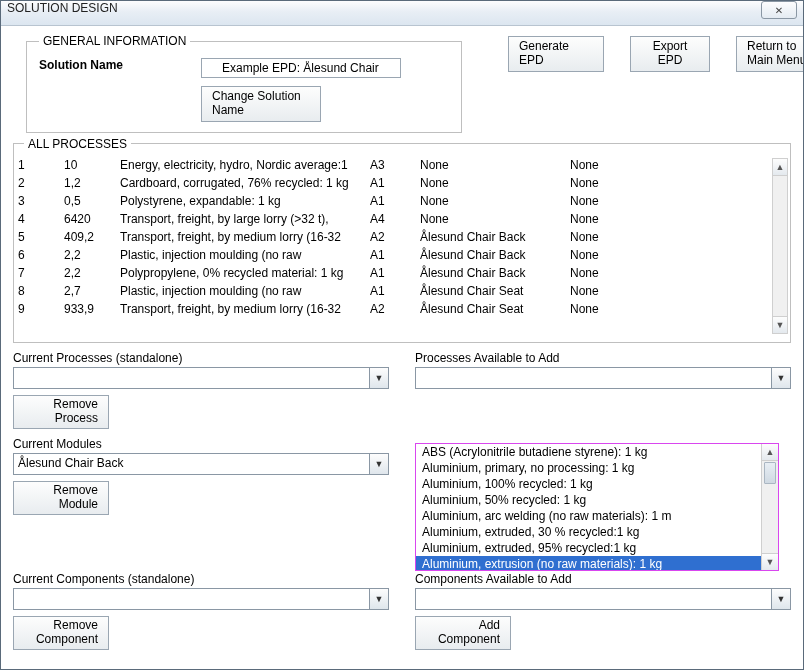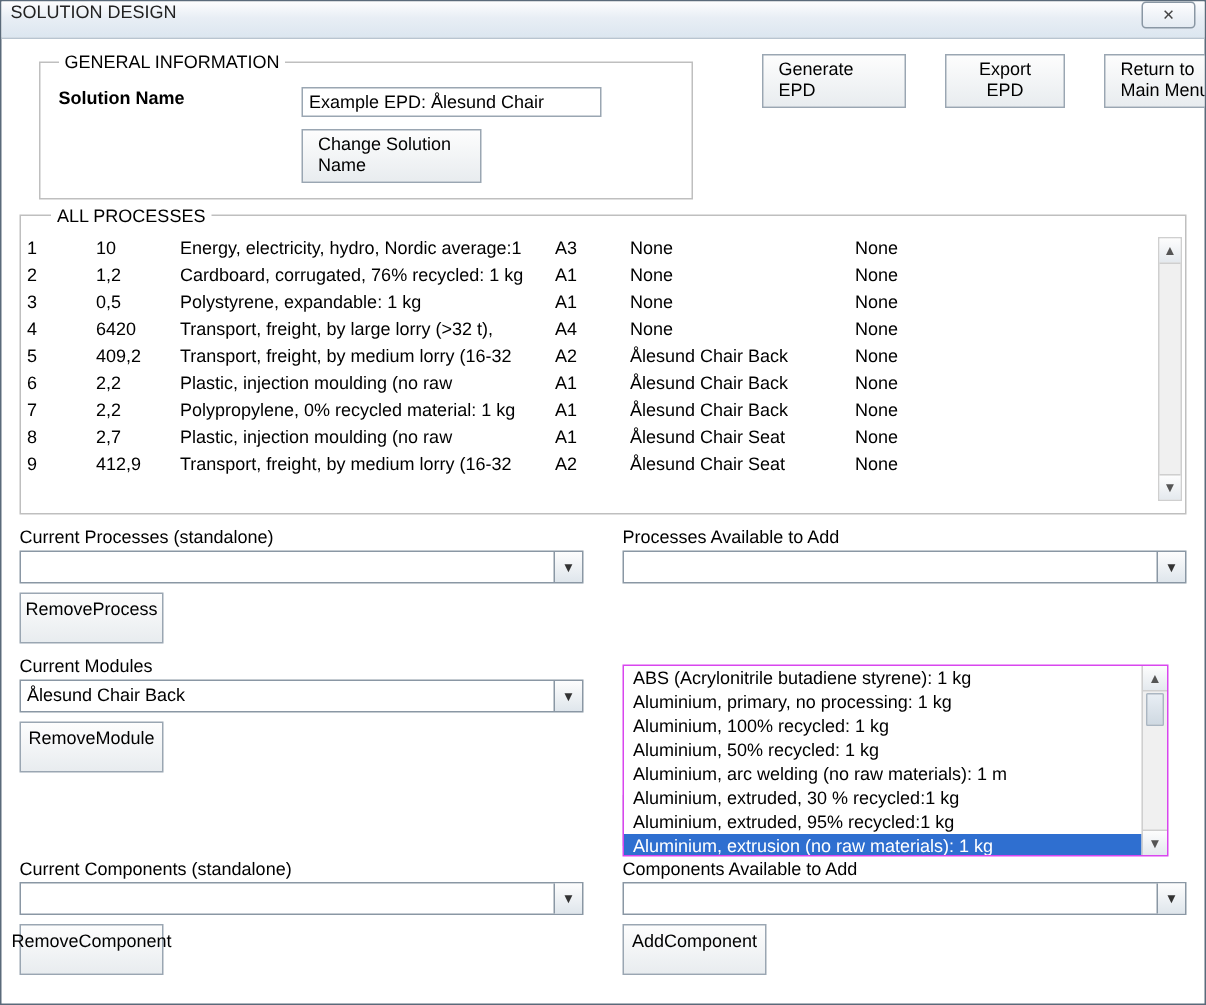--- a/index.html
+++ b/index.html
@@ -6,28 +6,28 @@
 .window{width:804px;height:670px;border:1px solid #5a6a7a;box-sizing:border-box;background:#fff;position:relative;display:flex;flex-direction:column}
 .titlebar{height:24px;background:linear-gradient(#fdfdfe,#e8eef5 45%,#dce6f0);border-bottom:1px solid #b8c4d0;display:flex;align-items:flex-start;padding:0 6px;font-size:12px;color:#222}
 .titlebar .spacer{flex:1}
 .close-btn{width:34px;height:16px;border:1px solid #8a97a4;border-radius:3px;background:linear-gradient(#fdfdfe,#e4ebf2);display:flex;align-items:center;justify-content:center;font-size:10px;color:#444;cursor:pointer}
 .body{flex:1;padding:8px 12px 12px 12px;overflow:hidden;position:relative}
 fieldset{border:1px solid #bfbfbf;margin:0 0 10px 13px;padding:10px 12px}
 legend{font-size:12px;padding:0 4px}
 .gen-row{display:flex;align-items:flex-start;gap:16px}
 .sol-line{display:flex;gap:12px;margin-bottom:8px}
 .lbl-bold{font-weight:bold}
-input.text{height:20px;border:1px solid #9aa6b2;padding:1px 4px;font-family:inherit;font-size:12px;background:#fff;box-sizing:border-box}
+input.text{height:20px;border:1px solid #9aa6b2;padding:1px 20px;font-family:inherit;font-size:12px;background:#fff;box-sizing:border-box}
 .btn{border:1px solid #9aa6b2;background:linear-gradient(#fdfdfd,#e8ecef);padding:4px 10px;text-align:center;font-family:inherit;font-size:12px;cursor:pointer;color:#000}
 .btn.tall{width:120px;height:36px;display:flex;flex-direction:column;align-items:flex-start;justify-content:center;line-height:1.15}
-.btn.sm{width:96px;height:34px;display:flex;flex-direction:row;align-items:flex-start;justify-content:center;line-height:1.15}
+.btn.sm{width:96px;height:34px;display:flex;flex-direction:column;align-items:flex-end;justify-content:center;line-height:1.15}
 .top-buttons{display:flex;gap:26px;margin-left:30px;margin-top:2px}
 
 .allproc{border:1px solid #bfbfbf;padding:6px 0 6px 0;position:relative;margin-bottom:8px}
-.allproc-legend{position:relative;top:-13px;left:20px;background:#fff;padding:0 4px;display:inline-block;font-size:12px}
+.allproc-legend{position:relative;top:-13px;left:10px;background:#fff;padding:0 4px;display:inline-block;font-size:12px}
 .tbl-wrap{height:180px;overflow:hidden;position:relative;margin-top:-8px}
 .tbl{width:100%;border-collapse:collapse;table-layout:fixed}
 .tbl td{padding:2px 4px;font-size:12px;white-space:nowrap;overflow:hidden;text-overflow:ellipsis;vertical-align:top}
 .vscroll{position:absolute;right:2px;top:2px;bottom:2px;width:16px;background:#f0f0f0;border:1px solid #cfcfcf;box-sizing:border-box}
 .vscroll .arrow{height:16px;background:linear-gradient(#fdfdfd,#e4e9ee);border-bottom:1px solid #cfcfcf;display:flex;align-items:center;justify-content:center;font-size:9px;color:#555}
 .vscroll .arrow.bot{border-bottom:none;border-top:1px solid #cfcfcf;position:absolute;bottom:0;left:0;right:0}
 
 .grid2{display:grid;grid-template-columns:1fr 1fr;column-gap:26px;row-gap:8px}
 .section-h{font-weight:normal;margin-bottom:2px}
 .combo{display:flex;height:22px;border:1px solid #8a97a4;background:#fff;box-sizing:border-box}
@@ -158,21 +158,21 @@
               <tr>
                 <td>8</td>
                 <td>2,7</td>
                 <td>Plastic, injection moulding (no raw</td>
                 <td>A1</td>
                 <td>Ålesund Chair Seat</td>
                 <td>None</td>
               </tr>
               <tr>
                 <td>9</td>
-                <td>412,9</td>
+                <td>933,9</td>
                 <td>Transport, freight, by medium lorry (16-32</td>
                 <td>A2</td>
                 <td>Ålesund Chair Seat</td>
                 <td>None</td>
               </tr>
             </tbody>
         </table>
         <div class="vscroll">
           <div class="arrow">▲</div>
           <div class="arrow bot">▼</div>

